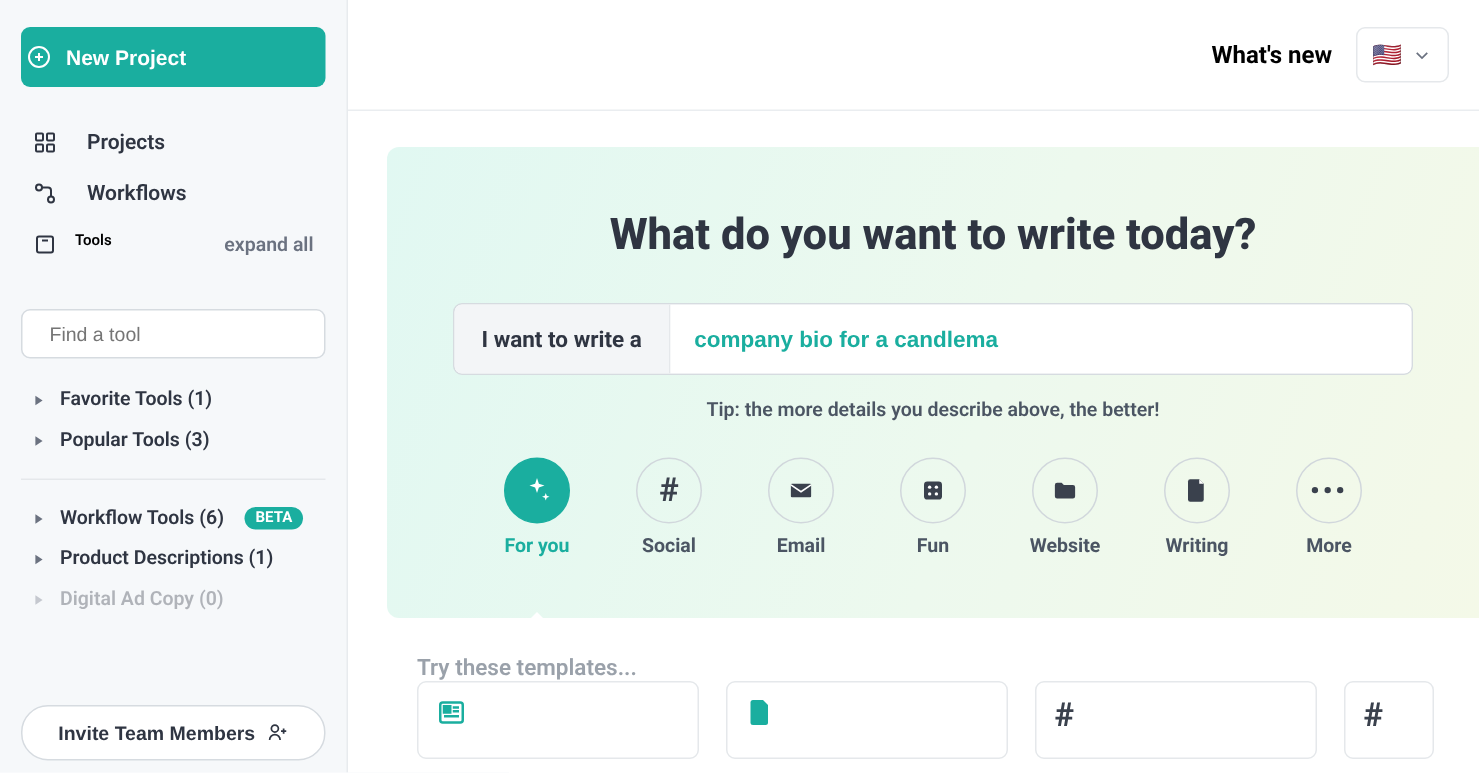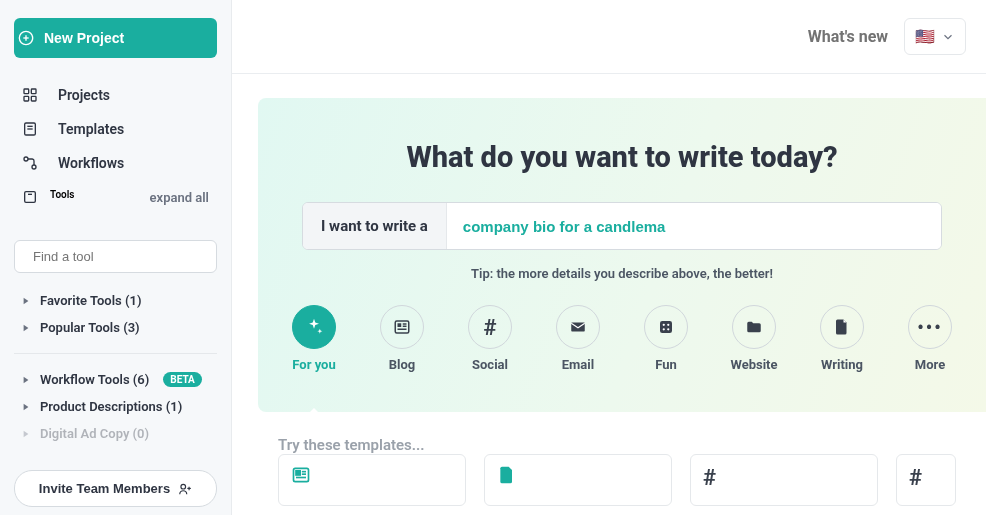--- a/index.html
+++ b/index.html
@@ -12,24 +12,24 @@
 .nav-item svg { width: 16px; height: 16px; flex-shrink: 0; }
 .tools-row { display: flex; align-items: center; justify-content: space-between; padding: 9px 8px; }
 .tools-row .left { display: flex; align-items: flex-start; gap: 12px; color: #000000; font-size: 10px; font-weight: 600; }
 .expand-all { color: #6b7280; font-size: 13px; font-weight: 600; cursor: pointer; }
 .search-box { display: flex; align-items: center; gap: 8px; border: 1px solid #d6dbe0; border-radius: 6px; padding: 8px 10px; margin: 26px 0 14px 0; background: #fff; }
 .search-box input { border: none; outline: none; font-size: 13px; color: #6b7280; flex: 1; background: transparent; }
 .tree-item { display: flex; align-items: center; gap: 10px; padding: 6px 8px; font-size: 13px; color: #2f3542; font-weight: 600; cursor: pointer; }
 .tree-item svg { width: 8px; height: 8px; }
 .badge { background: #1aae9f; color: #fff; font-size: 10px; font-weight: 700; padding: 2px 7px; border-radius: 10px; margin-left: 4px; }
 .divider { border-top: 1px solid #e5e8eb; margin: 12px 0; }
-.invite-btn { border: 1px solid #d6dbe0; background: #fff; border-radius: 18px; padding: 10px 14px; font-size: 13px; font-weight: 700; color: #2f3542; display: flex; align-items: flex-end; gap: 8px; cursor: pointer; position: absolute; bottom: 8px; left: 14px; right: 14px; justify-content: center; }
+.invite-btn { border: 1px solid #d6dbe0; background: #fff; border-radius: 18px; padding: 10px 14px; font-size: 13px; font-weight: 700; color: #2f3542; display: flex; align-items: flex-start; gap: 8px; cursor: pointer; position: absolute; bottom: 8px; left: 14px; right: 14px; justify-content: center; }
 .main { flex: 1; background: #fff; display: flex; flex-direction: column; overflow: hidden; }
 .topbar { display: flex; justify-content: flex-end; align-items: center; padding: 18px 20px; gap: 16px; border-bottom: 1px solid #eaedf0; }
-.whatsnew { color: #737373; font-size: 16px; font-weight: 700; cursor: pointer; }
+.whatsnew { color: #000000; font-size: 16px; font-weight: 700; cursor: pointer; }
 .locale { border: 1px solid #e5e8eb; border-radius: 6px; padding: 8px 10px; display: flex; align-items: center; gap: 6px; cursor: pointer; }
 .hero { margin: 24px 0 0 26px; background: linear-gradient(110deg, #e1f8f2 0%, #edf9ee 55%, #f4f9e8 100%); border-radius: 8px 0 0 8px; padding: 42px 0 40px 0; position: relative; }
 .hero h1 { text-align: center; font-size: 29px; font-weight: 800; color: #2f3542; margin-bottom: 28px; }
 .search-row { display: flex; margin: 0 auto 16px auto; max-width: 640px; border-radius: 6px; overflow: hidden; border: 1px solid #d6dbe0; background: #fff; }
 .search-prefix { background: #f3f5f7; padding: 14px 18px; font-size: 15px; font-weight: 700; color: #2f3542; border-right: 1px solid #e5e8eb; }
 .search-input { flex: 1; border: none; outline: none; padding: 14px 16px; font-size: 15px; color: #1aae9f; font-weight: 600; }
 .tip { text-align: center; font-size: 13px; color: #4b5563; font-weight: 600; margin-bottom: 24px; }
 .cats { display: flex; justify-content: center; gap: 28px; padding: 0 20px; }
 .cat { display: flex; flex-direction: column; align-items: center; gap: 8px; cursor: pointer; width: 60px; position: relative; }
 .cat-circle { width: 44px; height: 44px; border-radius: 50%; border: 1px solid #d1d7dc; display: flex; align-items: center; justify-content: center; font-size: 18px; color: #3a414d; background: transparent; }
@@ -60,28 +60,20 @@
     <svg viewBox="0 0 24 24" fill="none" stroke="#2f3542" stroke-width="2">
         <rect x="3" y="3" width="7" height="7" rx="1"></rect>
         <rect x="14" y="3" width="7" height="7" rx="1"></rect>
         <rect x="3" y="14" width="7" height="7" rx="1"></rect>
         <rect x="14" y="14" width="7" height="7" rx="1"></rect>
       </svg>
     <span>Projects</span>
   </div>
   <div class="nav-item">
     <svg viewBox="0 0 24 24" fill="none" stroke="#2f3542" stroke-width="2">
-        <rect x="4" y="3" width="16" height="18" rx="2"></rect>
-        <line x1="8" y1="8" x2="16" y2="8"></line>
-        <line x1="8" y1="12" x2="16" y2="12"></line>
-      </svg>
-    <span>Templates</span>
-  </div>
-  <div class="nav-item">
-    <svg viewBox="0 0 24 24" fill="none" stroke="#2f3542" stroke-width="2">
         <circle cx="6" cy="6" r="3"></circle>
         <circle cx="18" cy="18" r="3"></circle>
         <path d="M9 6h6a3 3 0 0 1 3 3v6"></path>
       </svg>
     <span>Workflows</span>
   </div>
 
   <div class="tools-row">
     <div class="left">
       <svg viewBox="0 0 24 24" width="16" height="16" fill="none" stroke="#2f3542" stroke-width="2">
@@ -171,32 +163,20 @@
     <div class="cats">
       <div class="cat active">
         <div class="cat-circle">
             <svg viewBox="0 0 24 24" width="20" height="20" fill="#fff">
               <path d="M12 2l1.5 4.5L18 8l-4.5 1.5L12 14l-1.5-4.5L6 8l4.5-1.5z"></path>
               <path d="M19 14l.8 2.2L22 17l-2.2.8L19 20l-.8-2.2L16 17l2.2-.8z"></path>
             </svg>
           </div>
         <span class="cat-label">For you</span>
         <div class="caret-down"></div>
-      </div>
-      <div class="cat">
-        <div class="cat-circle">
-            <svg viewBox="0 0 24 24" width="18" height="18" fill="#3a414d">
-              <rect x="3" y="4" width="18" height="16" rx="2" fill="none" stroke="#3a414d" stroke-width="2"></rect>
-              <rect x="6" y="7" width="5" height="5"></rect>
-              <line x1="13" y1="8" x2="18" y2="8" stroke="#3a414d" stroke-width="2"></line>
-              <line x1="13" y1="11" x2="18" y2="11" stroke="#3a414d" stroke-width="2"></line>
-              <line x1="6" y1="15" x2="18" y2="15" stroke="#3a414d" stroke-width="2"></line>
-            </svg>
-          </div>
-        <span class="cat-label">Blog</span>
       </div>
       <div class="cat">
         <div class="cat-circle" style="font-weight:700;font-size:22px">#</div>
         <span class="cat-label">Social</span>
       </div>
       <div class="cat">
         <div class="cat-circle">
             <svg viewBox="0 0 24 24" width="18" height="18" fill="#3a414d">
               <rect x="3" y="6" width="18" height="12" rx="1"></rect>
               <polyline points="3,7 12,13 21,7" fill="none" stroke="#fff" stroke-width="1.5"></polyline>

